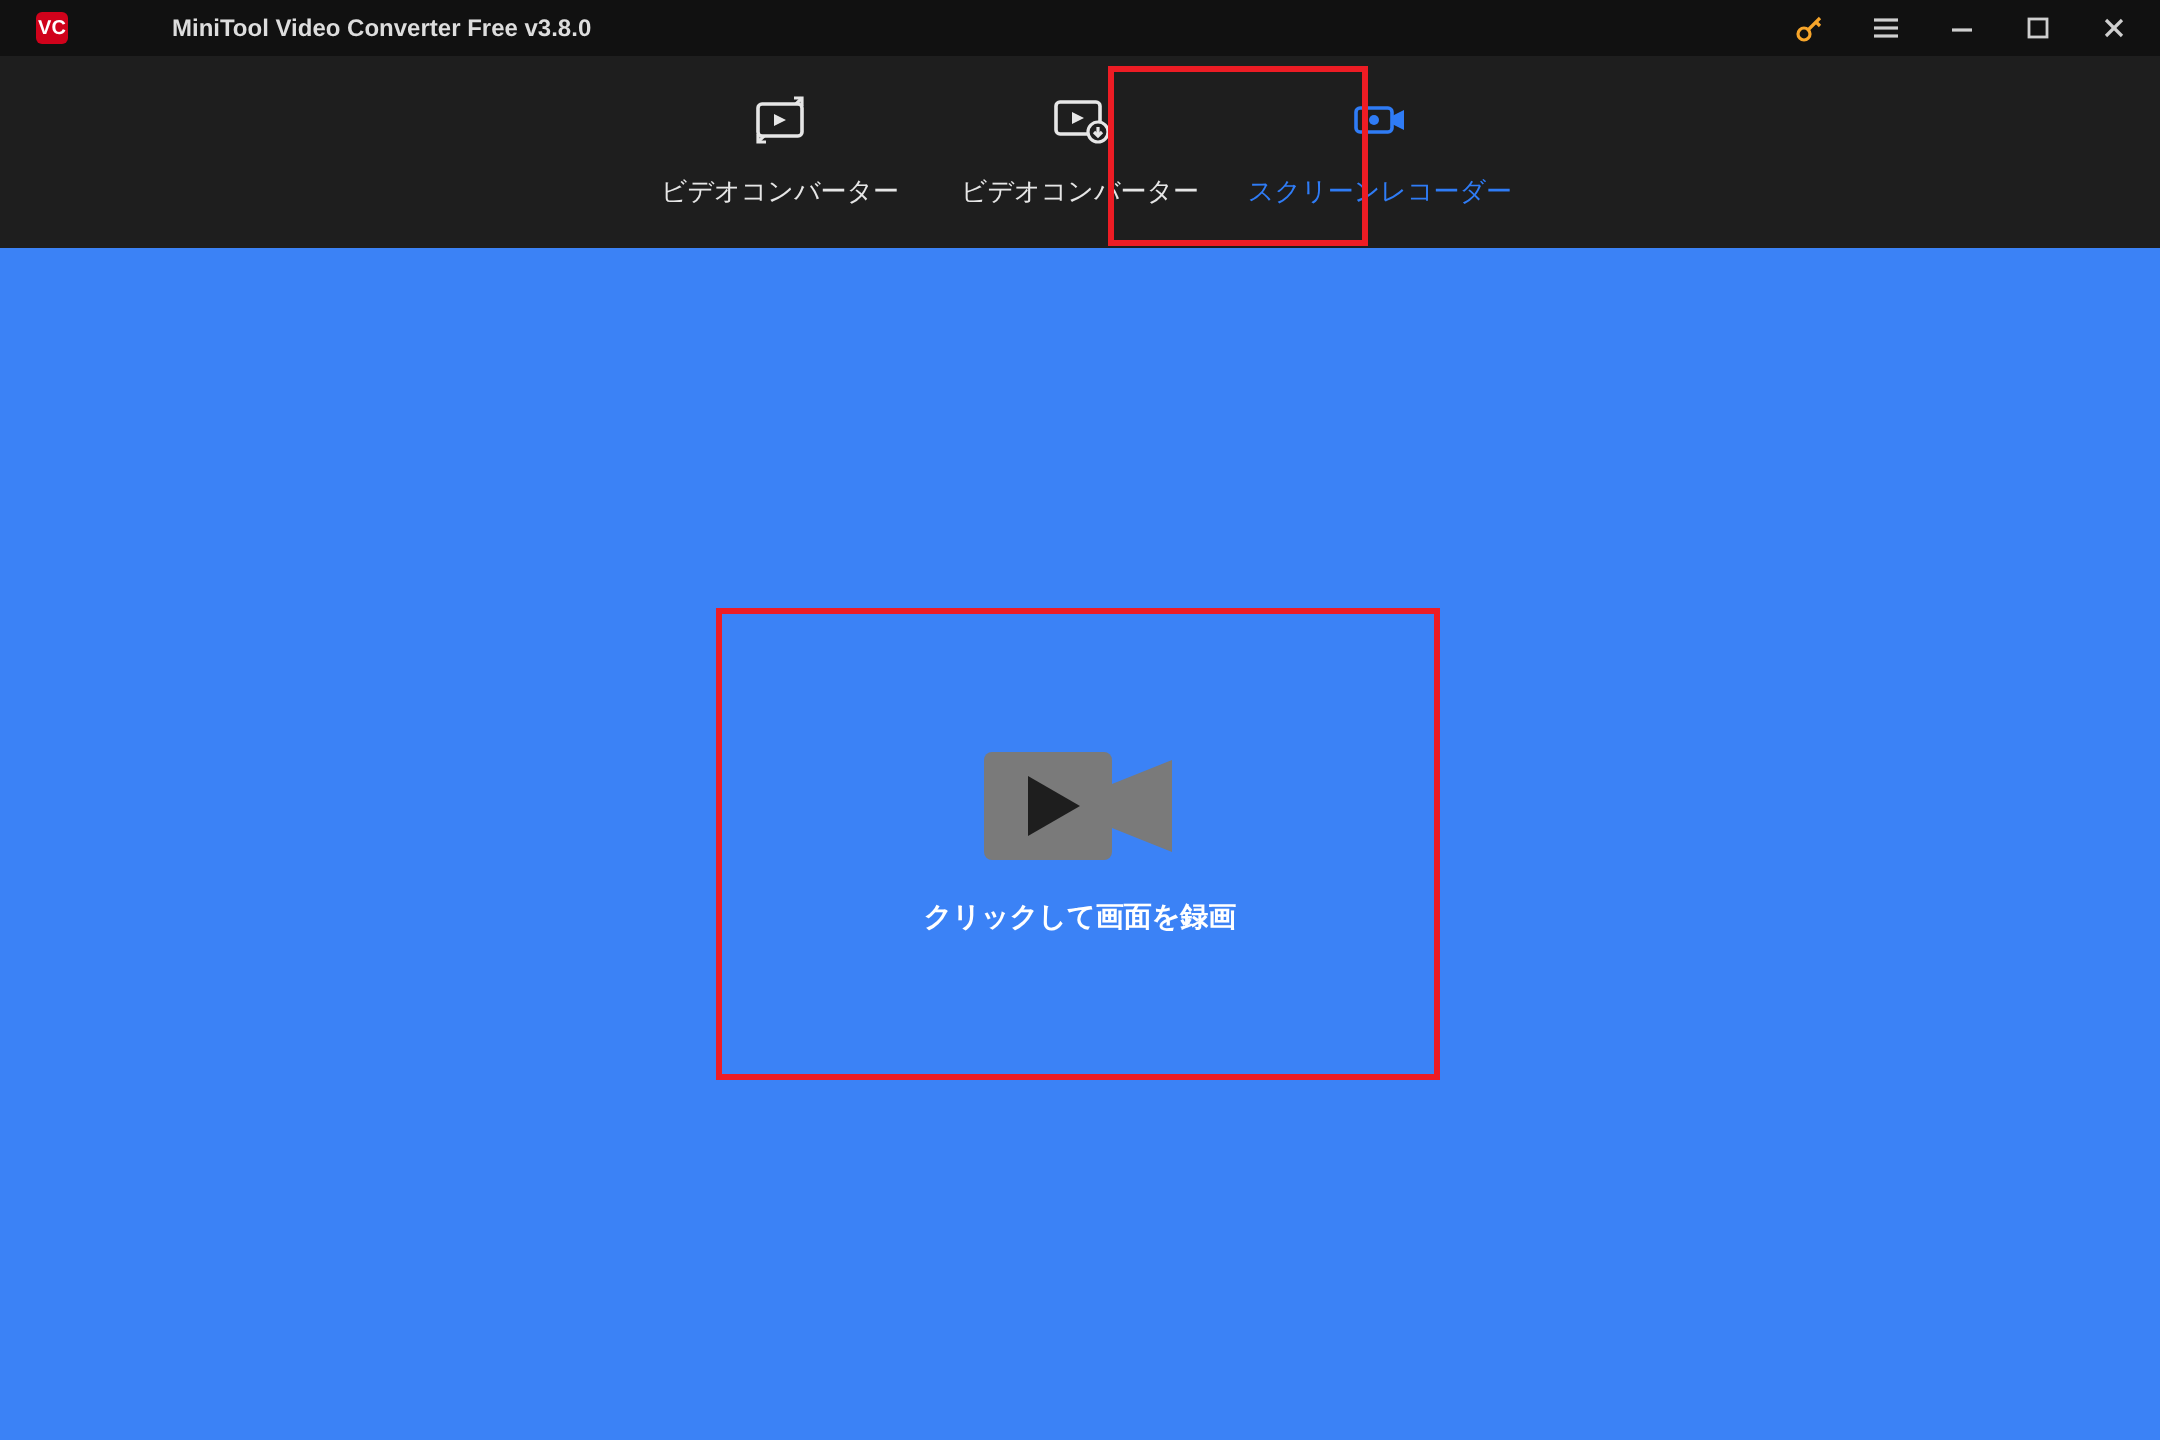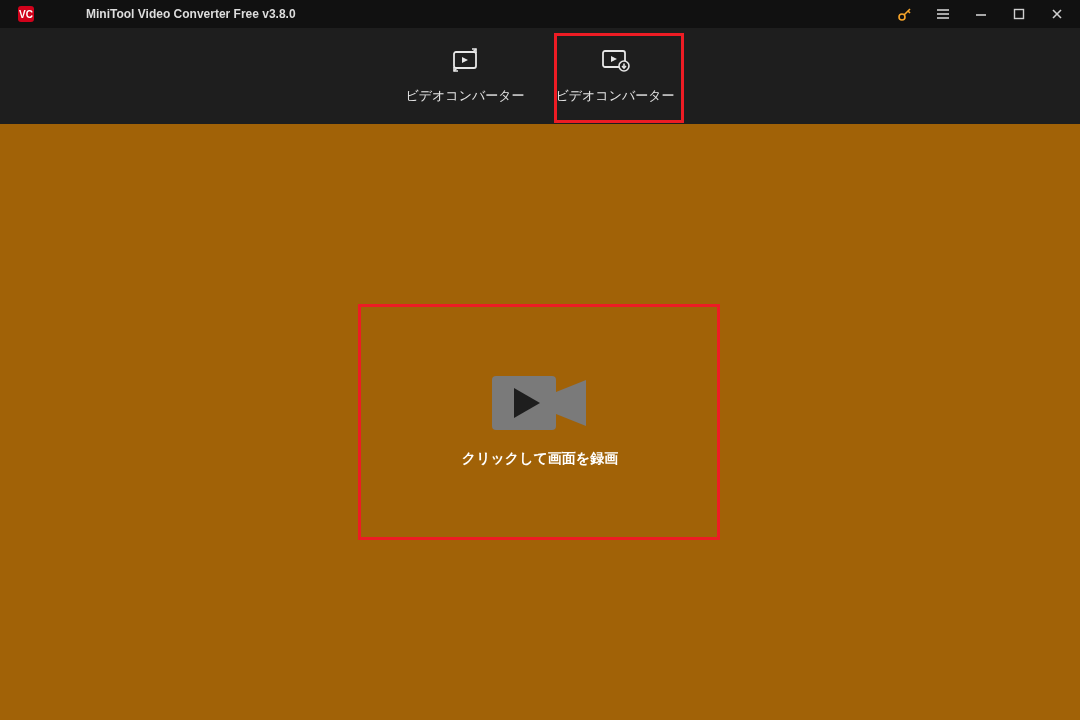--- a/index.html
+++ b/index.html
@@ -80,21 +80,21 @@
       top: 33px;
       left: 554px;
       width: 130px;
       height: 90px;
     }
 
     .workarea {
       position: relative;
       width: 100%;
       height: calc(720px - 28px - 96px);
-      background: #a16207;
+      background: #3b82f6;
       padding-left: 24px;
     }
     .record-panel {
       position: absolute;
       top: 180px;
       left: 360px;
       width: 360px;
       height: 234px;
       border: 1px dashed #555;
       display: flex;
@@ -180,20 +180,30 @@
         <rect x="3" y="3" width="22" height="16" rx="2" fill="none" stroke="#e6e6e6" stroke-width="1.8"></rect>
         <polygon points="11,8 11,14 17,11" fill="#e6e6e6"></polygon>
         <circle cx="24" cy="18" r="5" fill="#1e1e1e" stroke="#e6e6e6" stroke-width="1.6"></circle>
         <line x1="24" y1="15.5" x2="24" y2="19.5" stroke="#e6e6e6" stroke-width="1.6"></line>
         <polyline points="22,18 24,20 26,18" fill="none" stroke="#e6e6e6" stroke-width="1.6"></polyline>
       </svg>
     </div>
     <span class="tab-label">ビデオコンバーター</span>
   </div>
 
+  <div class="tab active">
+    <div class="tab-icon">
+      <svg width="30" height="24" viewBox="0 0 30 24">
+        <rect x="3" y="6" width="18" height="12" rx="2" fill="none" stroke="#2f7cf6" stroke-width="1.8"></rect>
+        <circle cx="12" cy="12" r="2.5" fill="#2f7cf6"></circle>
+        <polygon points="21,10 27,7 27,17 21,14" fill="#2f7cf6"></polygon>
+      </svg>
+    </div>
+    <span class="tab-label">スクリーンレコーダー</span>
+  </div>
 
 
   <div style="width:120px;"></div>
 </div>
 
 <div class="tab-highlight"></div>
 
 <div class="workarea">
   <div class="record-panel">
     <div class="cam-icon">

